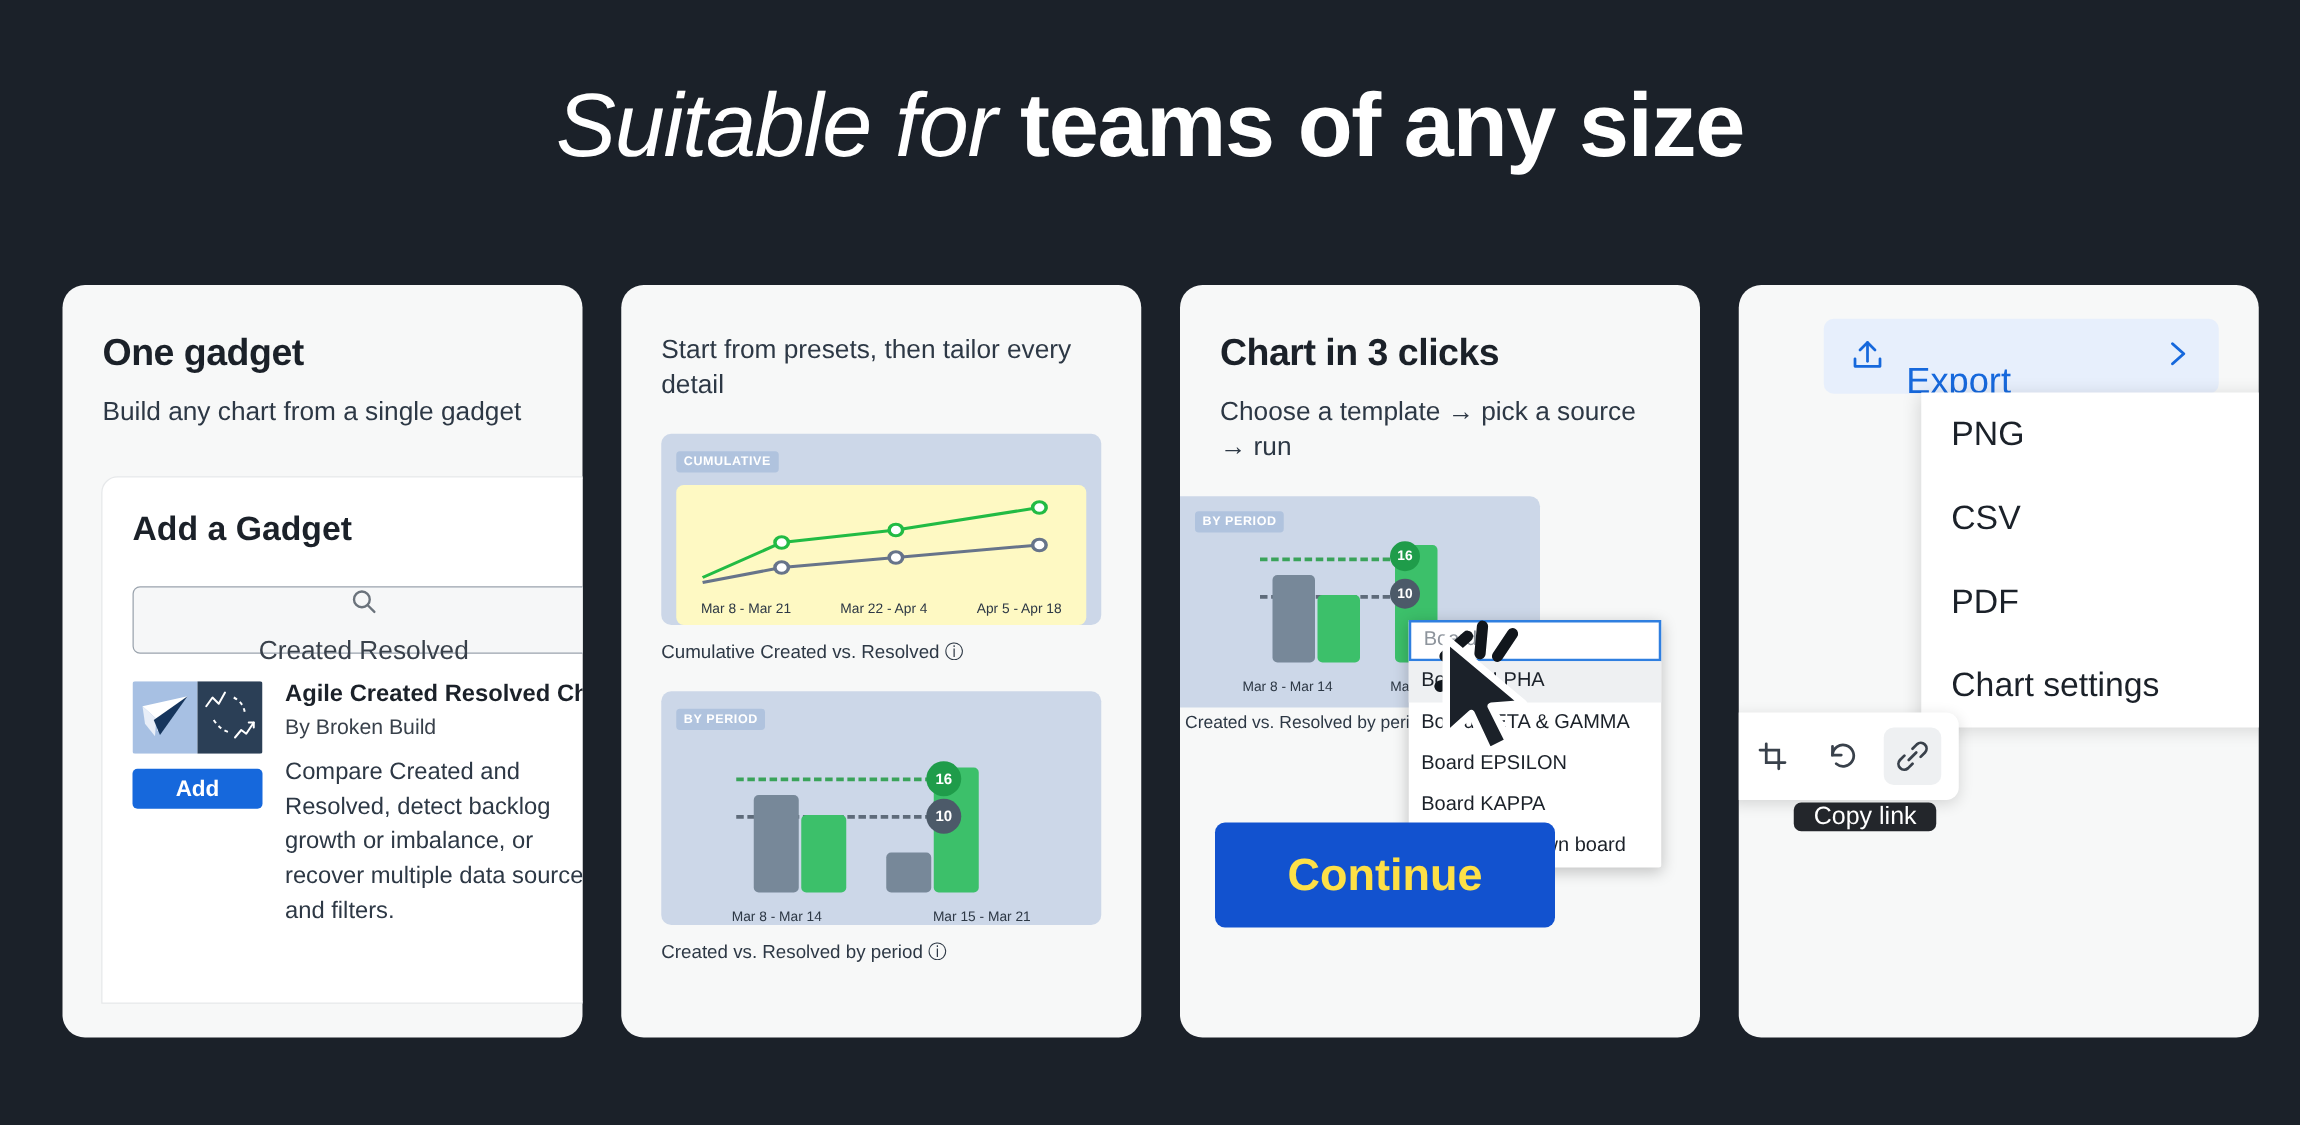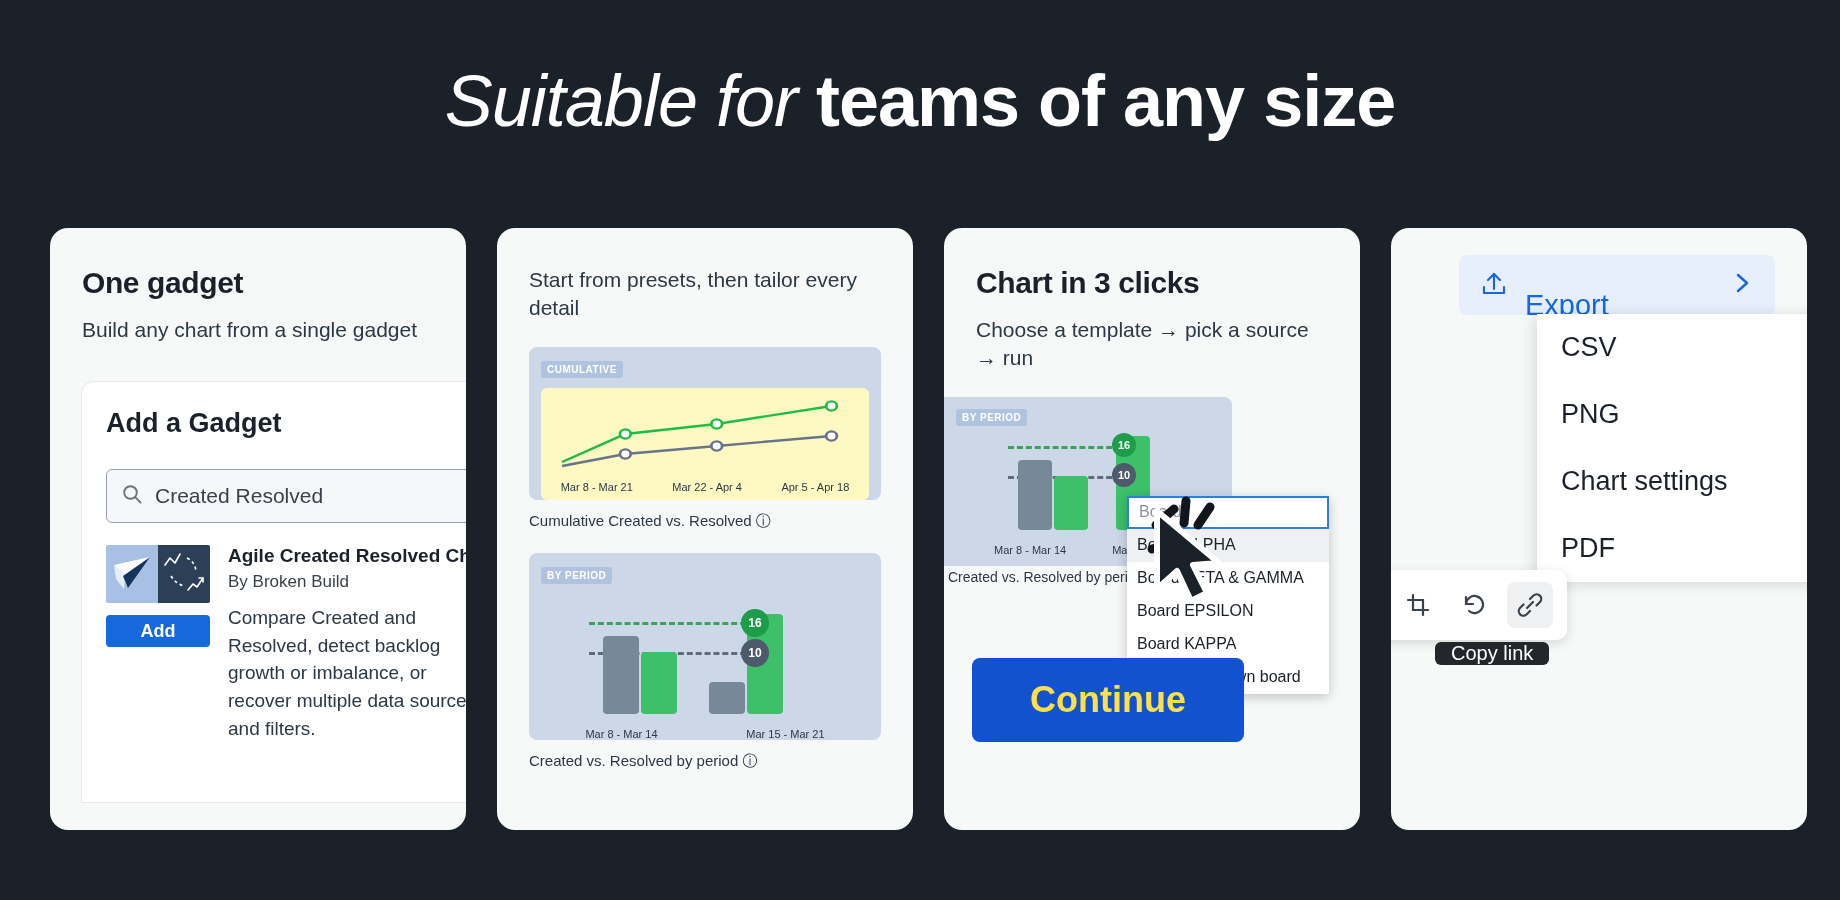--- a/index.html
+++ b/index.html
@@ -52,20 +52,21 @@
     border-radius: 12px 0 0 0;
     box-shadow: 0 0 0 1px #e6e8ea;
     padding: 26px 24px;
   }
   .gadget-panel h3 { font-size: 27px; font-weight: 700; color: #1b2129; }
   .search-box {
     margin-top: 30px; height: 54px;
     border: 1px solid #9aa3ad; border-radius: 6px; background: #f6f7f8;
     display: flex; align-items: center; padding: 0 14px; gap: 12px;
     width: 370px;
+    flex-direction: column;
   }
   .search-box .val { font-size: 21px; color: #39414b; }
   .gadget-row { margin-top: 22px; display: flex; gap: 18px; }
   .gadget-left { width: 104px; flex: 0 0 104px; }
   .gadget-icon {
     width: 104px; height: 58px; display: flex; border-radius: 2px; overflow: hidden;
   }
   .gi-l { width: 50%; background: #a7c0e3; position: relative; }
   .gi-r { width: 50%; background: #2b3f56; position: relative; }
   .add-btn {
@@ -377,24 +378,24 @@
           </span>
           <span class="lbl">Export</span>
           <span>
             <svg width="26" height="26" viewBox="0 0 26 26" fill="none" stroke="#1668dc" stroke-width="2.4" stroke-linecap="round" stroke-linejoin="round">
               <polyline points="9,5 18,13 9,21"></polyline>
             </svg>
           </span>
         </div>
 
         <div class="menu">
+          <div class="menu-item">PNG</div>
           <div class="menu-item">CSV</div>
-          <div class="menu-item">PNG</div>
+          <div class="menu-item">PDF</div>
           <div class="menu-item">Chart settings</div>
-          <div class="menu-item">PDF</div>
         </div>
 
         <div class="toolbar">
           <div class="tb-icon">
             <svg width="26" height="26" viewBox="0 0 26 26" fill="none" stroke="#39414b" stroke-width="2.2" stroke-linecap="round">
               <path d="M8 3 L8 18 L23 18"></path>
                 <path d="M3 8 L18 8 L18 23"></path>
             </svg>
           </div>
           <div class="tb-icon">

